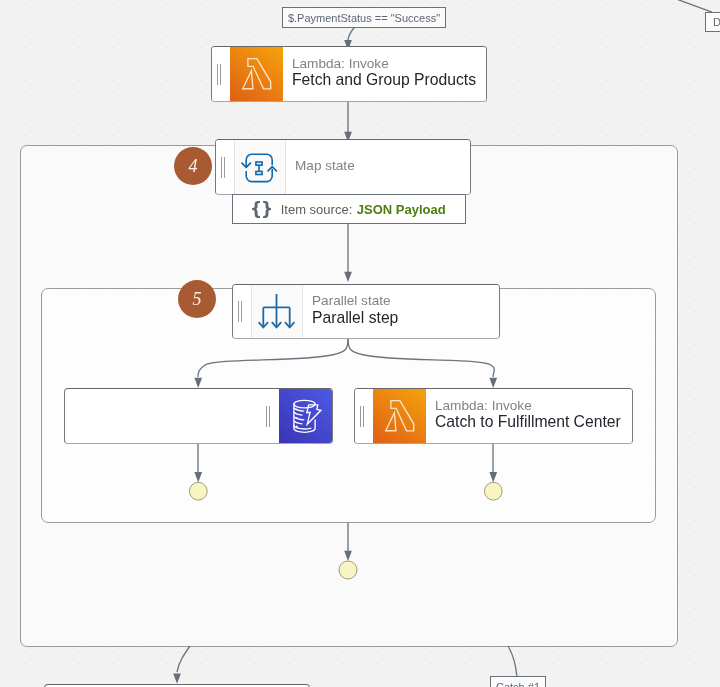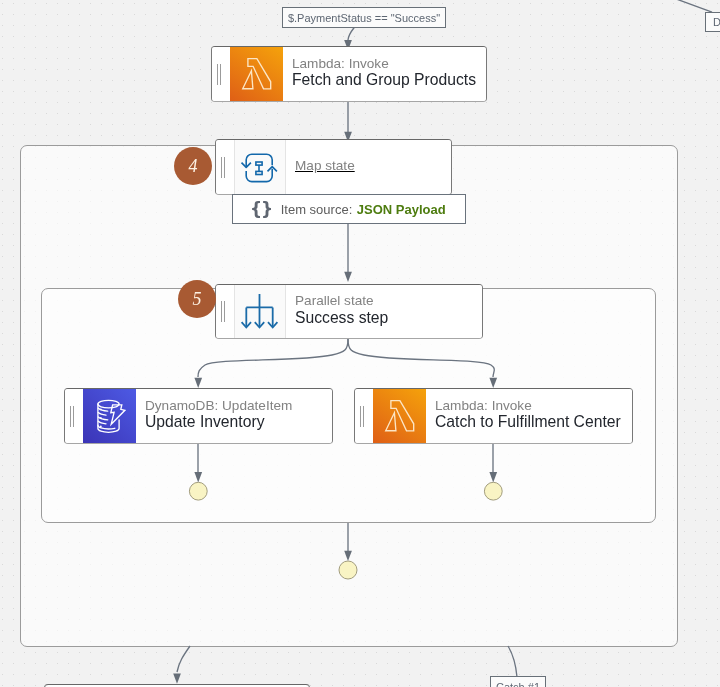--- a/index.html
+++ b/index.html
@@ -110,21 +110,21 @@
     </span>
     <span class="labels">
       <span class="kind">Lambda: Invoke</span>
       <span class="name">Fetch and Group Products</span>
     </span>
   </div>
 
   <div class="badge" style="left:174px;top:147px;">
     <span>4</span>
   </div>
-  <div class="node" style="left:215px;top:139px;width:237px;height:56px;text-decoration:underline;">
+  <div class="node" style="left:215px;top:139px;width:256px;height:56px;">
     <span class="grip">
         <i></i>
         <i></i>
       </span>
     <span class="iconbox plain">
       <svg width="40" height="40" viewBox="-3 -3 40 40">
         <g fill="none" stroke="#1368ab" stroke-width="1.6" stroke-linecap="butt" stroke-linejoin="round">
           <path d="M3.2 17.3 V9.8 a5.6 5.6 0 0 1 5.6 -5.6 H23.6 a5.6 5.6 0 0 1 5.6 5.6 V15.3"></path>
           <path d="M29.2 18.8 V26.0 a5.6 5.6 0 0 1 -5.6 5.6 H8.8 a5.6 5.6 0 0 1 -5.6 -5.6 V21.0"></path>
           <path d="M-1.5 12.6 L3.2 17.4 L7.9 12.6"></path>
@@ -141,41 +141,41 @@
   </div>
   <div class="chip" style="left:232px;top:194px;width:234px;height:30px;">
     <span class="brace">{}</span>
     <span>Item source:</span>
     <b>JSON Payload</b>
   </div>
 
   <div class="badge" style="left:178px;top:280px;">
     <span>5</span>
   </div>
-  <div class="node" style="left:215px;top:284px;width:268px;height:55px;">
+  <div class="node" style="left:232px;top:284px;width:268px;height:55px;">
     <span class="grip">
         <i></i>
         <i></i>
       </span>
     <span class="iconbox plain">
       <svg width="40" height="40" viewBox="0 0 40 40">
         <g fill="none" stroke="#1b6ba8" stroke-width="1.8" stroke-linecap="butt" stroke-linejoin="miter">
           <path d="M19.5 2.0 V34.6"></path>
           <path d="M6.3 15.4 H32.7"></path>
           <path d="M6.3 15.4 V34.6"></path>
           <path d="M32.7 15.4 V34.6"></path>
           <path d="M1.6 30.2 L6.3 35.5 L11.0 30.2"></path>
           <path d="M14.8 30.2 L19.5 35.5 L24.2 30.2"></path>
           <path d="M28.0 30.2 L32.7 35.5 L37.4 30.2"></path>
         </g>
       </svg>
     </span>
     <span class="labels">
       <span class="kind">Parallel state</span>
-      <span class="name">Success step</span>
+      <span class="name">Parallel step</span>
     </span>
   </div>
 
   <div class="node" style="left:64px;top:388px;width:269px;height:56px;">
     <span class="grip">
         <i></i>
         <i></i>
       </span>
     <span class="iconbox" style="background:linear-gradient(225deg,#4d5ae4,#3b34b6);">
       <svg width="40" height="40" viewBox="0 0 40 40">
@@ -185,24 +185,20 @@
           <path d="M8.3 12.3 c1.6 1.5 5.2 2.6 9.4 2.8"></path>
           <path d="M8.3 16.6 c1.2 1.2 4.1 2.2 7.7 2.5"></path>
           <path d="M8.3 21.0 c1.6 1.5 5.3 2.6 9.5 2.8"></path>
           <path d="M8.3 25.3 c1.2 1.2 4.1 2.2 7.7 2.5"></path>
           <path d="M7.9 29.2 c0 2.1 4.7 3.8 10.6 3.8 c2.3 0 4.5 -0.3 6.3 -0.7"></path>
           <path d="M10.8 13.3 h0.05 M10.8 22.0 h0.05 M10.8 30.5 h0.05" stroke-width="1.8"></path>
           <path d="M22.6 8.8 H31.8 L30.8 13.3 L34.9 14.3 L21.2 28.2 L24.1 16.3 L20.8 16.7 Z" stroke-linejoin="miter"></path>
         </g>
       </svg>
     </span>
-    <span class="labels">
-      <span class="kind">DynamoDB: UpdateItem</span>
-      <span class="name">Update Inventory</span>
-    </span>
   </div>
 
   <div class="node" style="left:354px;top:388px;width:279px;height:56px;">
     <span class="grip">
         <i></i>
         <i></i>
       </span>
     <span class="iconbox" style="background:linear-gradient(215deg,#f5a20b,#df5f16);">
       <svg width="34" height="34" viewBox="0 0 34 34">
         <g fill="none" stroke="#fce5c4" stroke-width="1.35" stroke-linejoin="miter">

